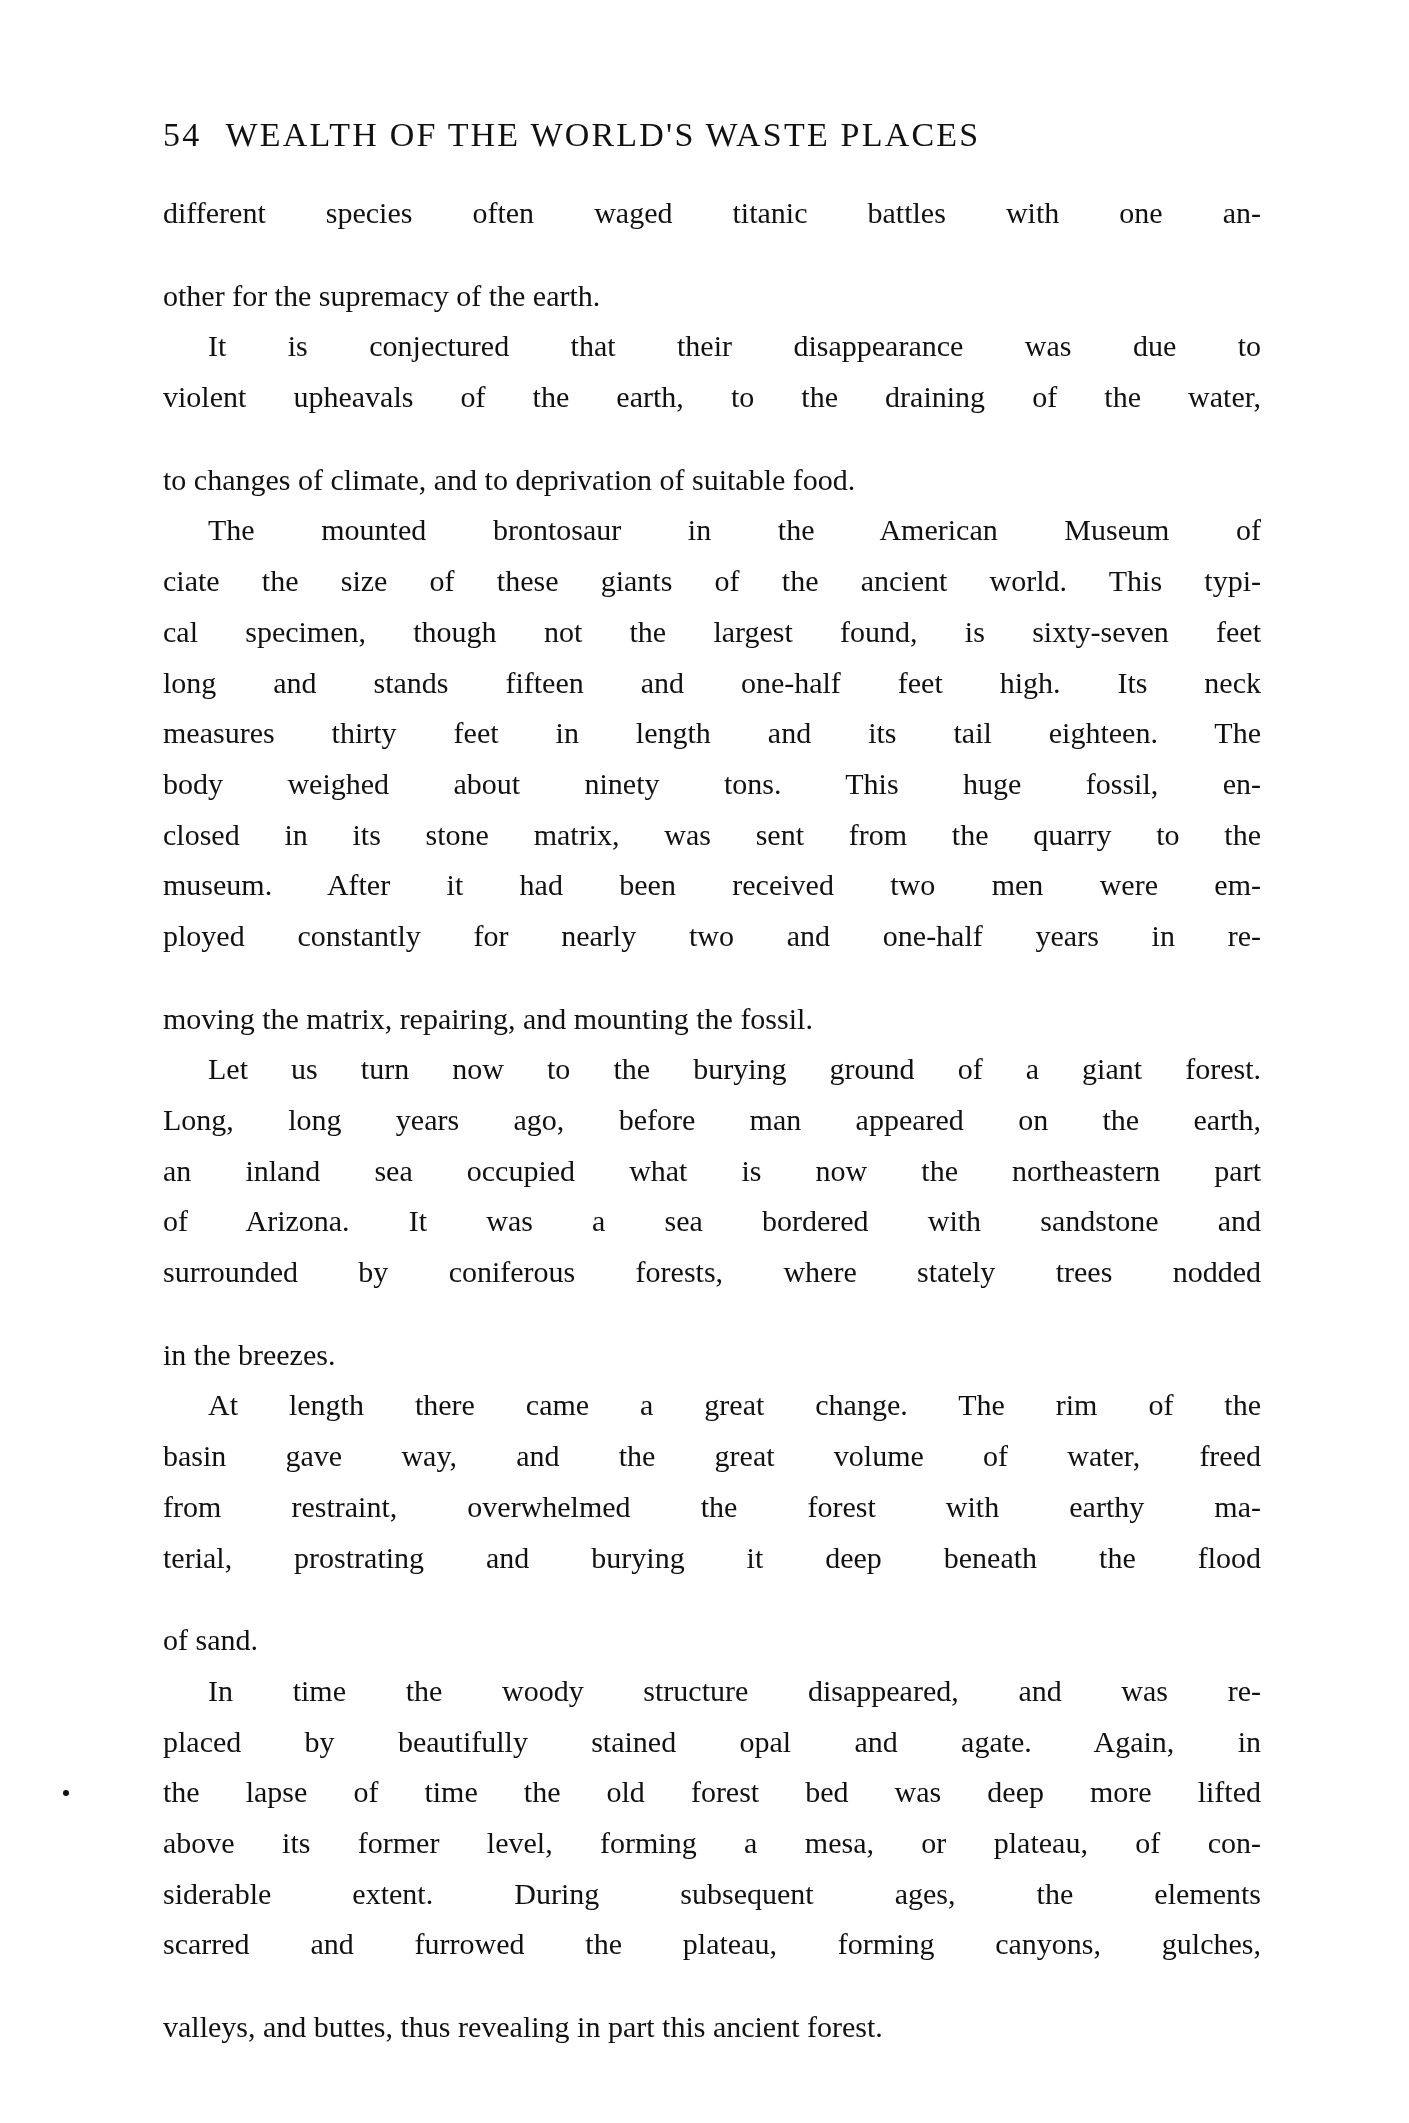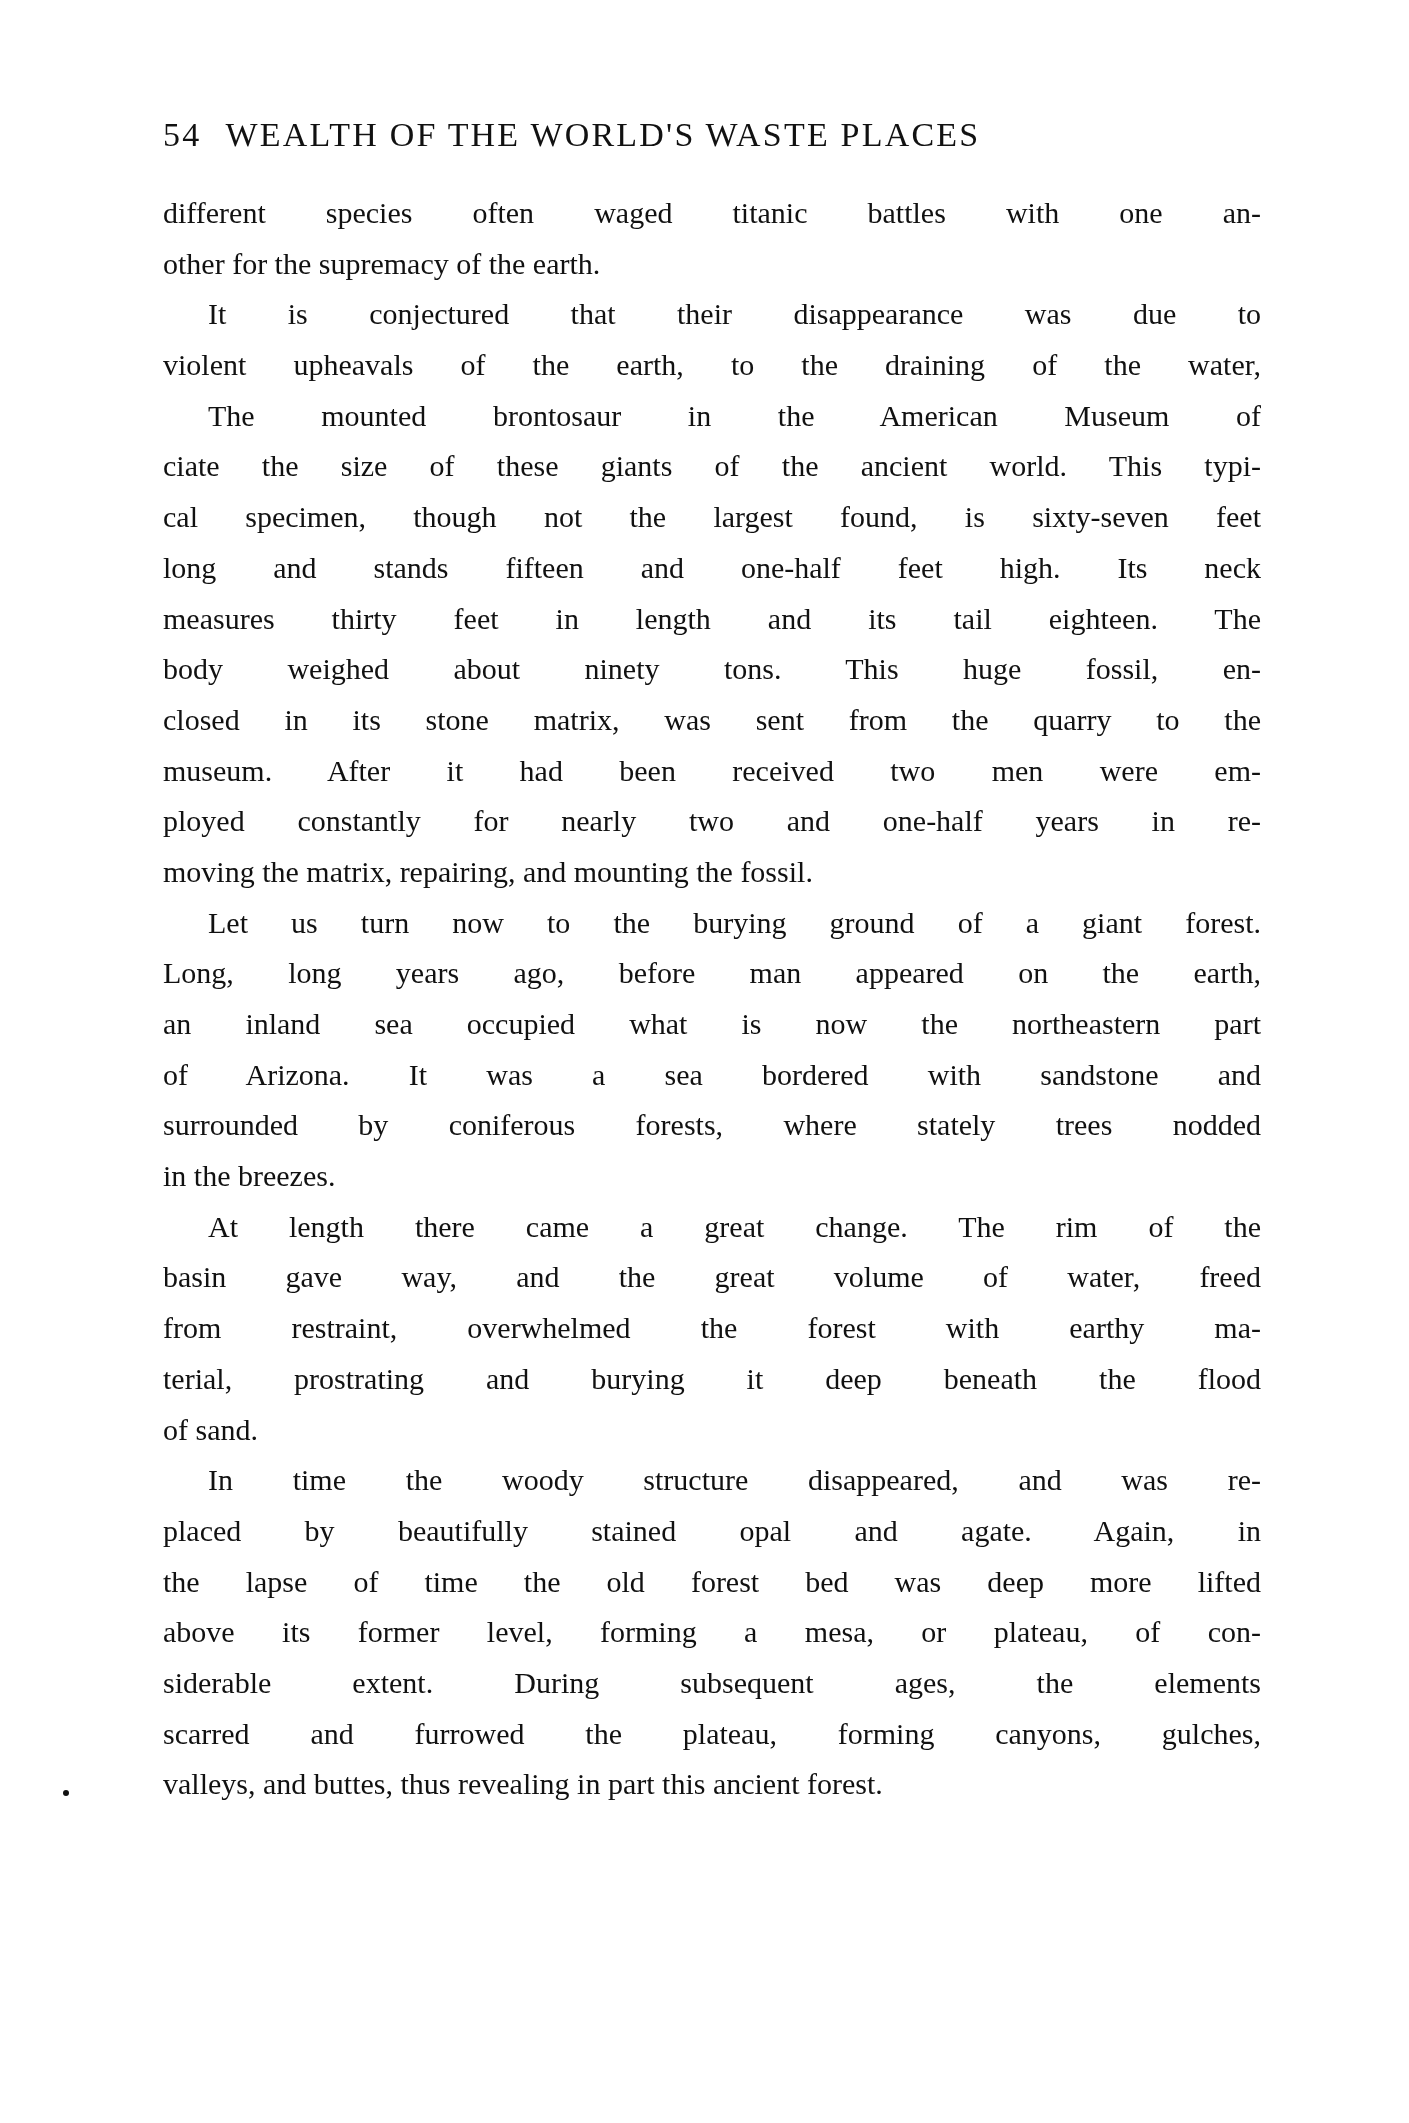--- a/index.html
+++ b/index.html
@@ -10,40 +10,41 @@
     font-family: "Liberation Serif", "DejaVu Serif", serif;
     font-size: 34px; line-height: 50px; letter-spacing: 2.2px; white-space: nowrap;
   }
   .running-head .pnum { margin-right: 24px; }
   .body-text {
     position: absolute; left: 163px; top: 188px; width: 1098px;
     font-family: "Liberation Serif", "DejaVu Serif", serif;
     font-size: 30px; line-height: 50.7px;
   }
   .line { display: block; white-space: nowrap; text-align: justify; text-align-last: justify; height: 50.7px; overflow: visible; }
-  .line.last { text-align-last: left; }
+  .line.last { text-align-last: left; margin-top: 32px; }
   .line.indent { padding-left: 45px; }
   .speck { position: absolute; background: #111; border-radius: 50%; }
 </style>
 </head>
 <body>
 
 <div class="page">
   <div class="running-head">
     <span class="pnum">54</span><span>WEALTH OF THE WORLD'S WASTE PLACES</span>
   </div>
 
   <div class="body-text" id="body-text">
       <div>
         <span class="line">different species often waged titanic battles with one an-</span>
         <span class="line last">other for the supremacy of the earth.</span>
       </div>
       <div>
         <span class="line indent">It is conjectured that their disappearance was due to</span>
         <span class="line">violent upheavals of the earth, to the draining of the water,</span>
+        <span class="line last">to changes of climate, and to deprivation of suitable food.</span>
       </div>
       <div>
         <span class="line indent">The mounted brontosaur in the American Museum of</span>
         <span class="line">ciate the size of these giants of the ancient world. This typi-</span>
         <span class="line">cal specimen, though not the largest found, is sixty-seven feet</span>
         <span class="line">long and stands fifteen and one-half feet high. Its neck</span>
         <span class="line">measures thirty feet in length and its tail eighteen. The</span>
         <span class="line">body weighed about ninety tons. This huge fossil, en-</span>
         <span class="line">closed in its stone matrix, was sent from the quarry to the</span>
         <span class="line">museum. After it had been received two men were em-</span>

